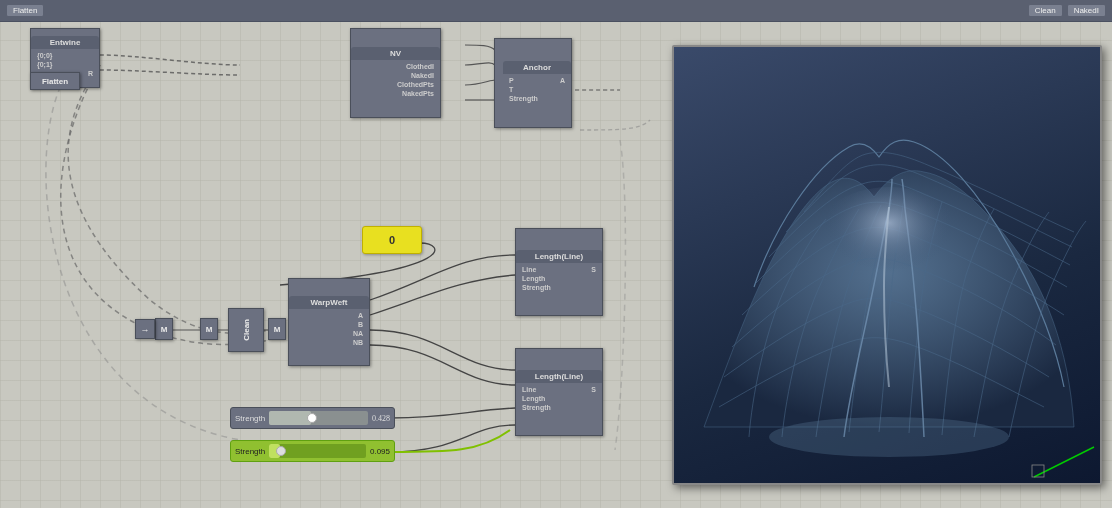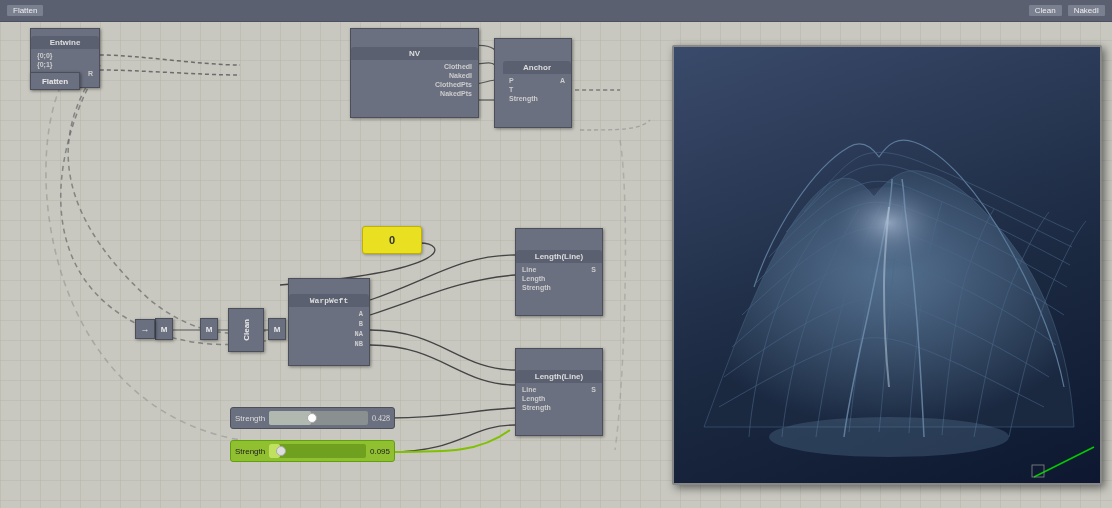--- a/index.html
+++ b/index.html
@@ -239,21 +239,21 @@
     <div class="port-row">
       <span style="margin-left:auto">R</span>
     </div>
   </div>
 </div>
 
 <div class="node" style="left:30px; top:72px; width:50px; height:18px; font-size:8px; justify-content:center;">
   <span>Flatten</span>
 </div>
 
-<div class="node" style="left:350px; top:28px; width:129px; min-height:90px;">
+<div class="node" style="left:350px; top:28px; width:91px; min-height:90px;">
   <div class="node-title">NV</div>
   <div class="node-body">
     <div class="port-row">
       <span style="margin-left:auto">ClothedI</span>
     </div>
     <div class="port-row">
       <span style="margin-left:auto">NakedI</span>
     </div>
     <div class="port-row">
       <span style="margin-left:auto">ClothedPts</span>
@@ -295,21 +295,21 @@
   <span>M</span>
 </div>
 <div class="node" style="left:268px; top:318px; width:18px; height:22px; font-size:8px; align-items:center; justify-content:center;">
   <span>M</span>
 </div>
 
 <div class="node" style="left:135px; top:319px; width:20px; height:20px; font-size:9px; align-items:center; justify-content:center;">
   <span>→</span>
 </div>
 
-<div class="node" style="left:288px; top:278px; width:82px; min-height:88px;font-family:Liberation Mono, monospace;">
+<div class="node" style="left:288px; top:278px; width:82px; min-height:88px;">
   <div class="node-title">WarpWeft</div>
   <div class="node-body">
     <div class="port-row">
       <span style="margin-left:auto">A</span>
     </div>
     <div class="port-row">
       <span style="margin-left:auto">B</span>
     </div>
     <div class="port-row">
       <span style="margin-left:auto">NA</span>

